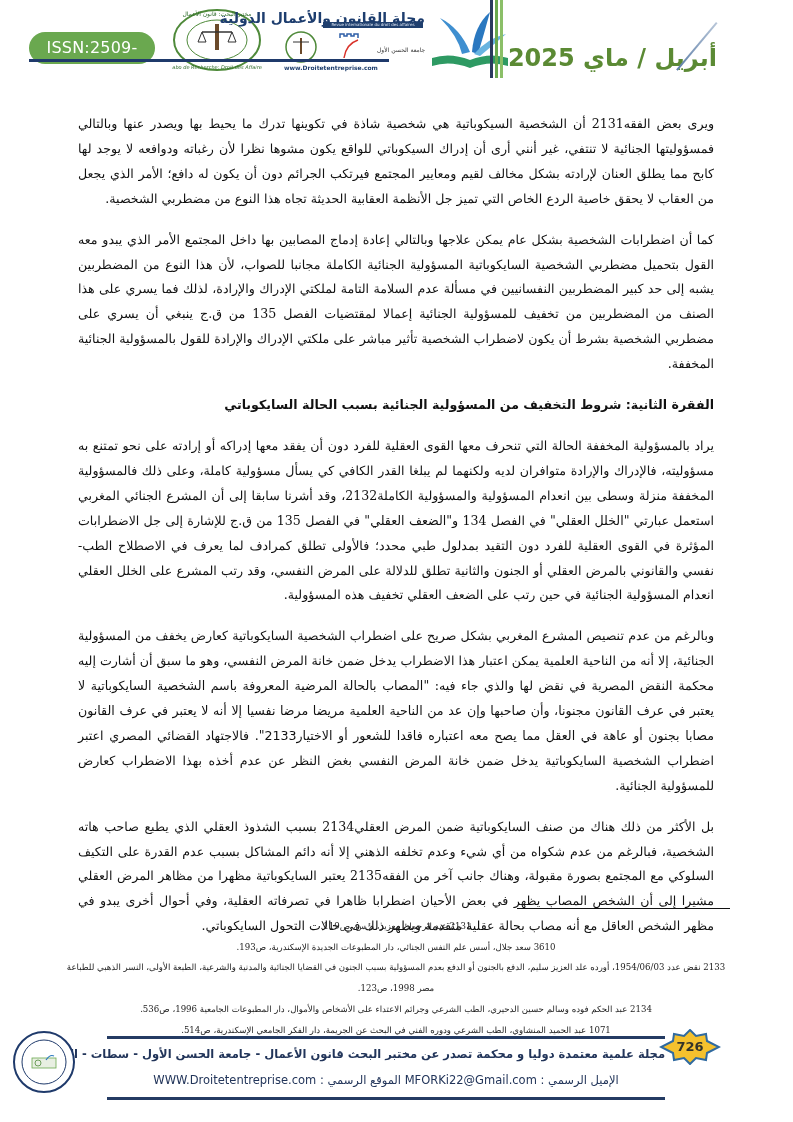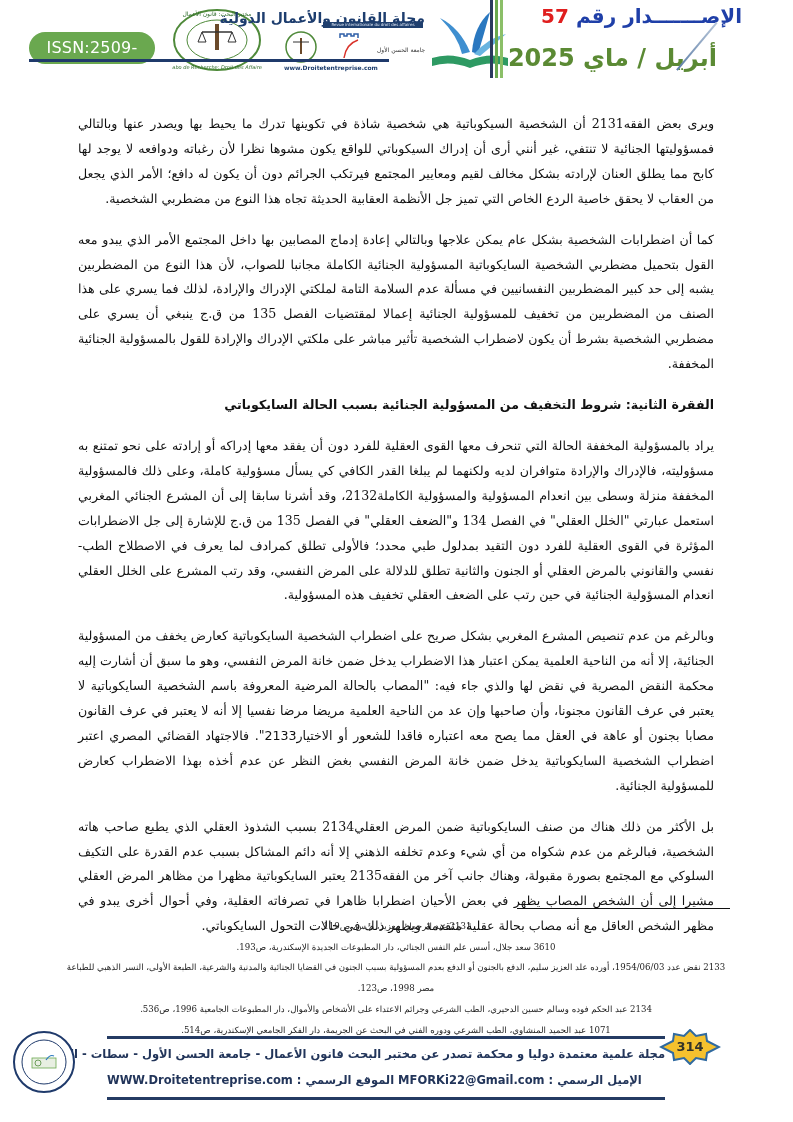--- a/index.html
+++ b/index.html
@@ -33,21 +33,21 @@
   
   .fn-rule { position:absolute; left:517px; top:908px; width:213px; height:1px; background:#111; }
   .footnotes { position:absolute; left:62px; top:916px; width:668px; direction:rtl; text-align:center; font-family:"DejaVu Serif", serif; font-size:8.6px; line-height:20.7px; color:#222; }
   .footnotes .fn { margin:0; }
 
   
   .f-rule { position:absolute; left:107px; width:558px; height:3px; background:#243b63; }
   .f-rule.top { top:1036px; }
   .f-rule.bottom { top:1097px; }
   .footer-line1 { position:absolute; left:107px; top:1047px; width:558px; direction:rtl; text-align:right; font-family:"DejaVu Sans", sans-serif; font-weight:bold; font-size:11.5px; color:#22355a; white-space:nowrap; }
-  .footer-line2 { position:absolute; left:107px; top:1073px; width:558px; direction:rtl; text-align:left; font-family:"DejaVu Sans", sans-serif; font-weight:bold; font-size:11.5px; color:#22355a; white-space:nowrap; }
+  .footer-line2 { position:absolute; left:107px; top:1073px; width:558px; direction:rtl; text-align:center; font-family:"DejaVu Sans", sans-serif; font-weight:normal; font-size:11.5px; color:#22355a; white-space:nowrap; }
   .footer-line2 .ltr { direction:ltr; unicode-bidi:embed; }
   .page-badge { position:absolute; left:659px; top:1029px; width:62px; height:36px; }
   .page-badge .num { position:absolute; left:0; top:0; width:62px; height:36px; line-height:36px; text-align:center; font-family:"DejaVu Sans", sans-serif; font-weight:bold; font-size:13px; color:#33332a; }
   .editor-seal { position:absolute; left:12px; top:1030px; width:64px; height:64px; }
 </style>
 </head>
 <body>
 
 <div class="header">
   <div class="issn-badge">ISSN:2509-0291</div>
@@ -83,24 +83,20 @@
       <path d="M2 50 Q20 44 40 52 Q60 44 78 50 L78 58 Q60 52 40 60 Q20 52 2 58 Z" fill="#2e9a63"></path>
     </svg>
     <div class="site">www.Droitetentreprise.com</div>
   </div>
 
   <div class="header-rule"></div>
   <div class="vbar a"></div>
   <div class="vbar b"></div>
   <div class="vbar c"></div>
 
-  <div class="issue-line">
-    <span>الإصـــــــدار رقم</span>
-    <span class="num">57</span>
-  </div>
   <div class="date-line">أبريل / ماي 2025</div>
   <div class="diag"></div>
 </div>
 
 <div class="content">
   <p>ويرى بعض الفقه2131 أن الشخصية السيكوباتية هي شخصية شاذة في تكوينها تدرك ما يحيط بها ويصدر عنها وبالتالي فمسؤوليتها الجنائية لا تنتفي، غير أنني أرى أن إدراك السيكوباتي للواقع يكون مشوها نظرا لأن رغباته ودوافعه لا يوجد لها كابح مما يطلق العنان لإرادته بشكل مخالف لقيم ومعايير المجتمع فيرتكب الجرائم دون أن يكون له دافع؛ الأمر الذي يجعل من العقاب لا يحقق خاصية الردع الخاص التي تميز جل الأنظمة العقابية الحديثة تجاه هذا النوع من مضطربي الشخصية.</p>
   <p>كما أن اضطرابات الشخصية بشكل عام يمكن علاجها وبالتالي إعادة إدماج المصابين بها داخل المجتمع الأمر الذي يبدو معه القول بتحميل مضطربي الشخصية السايكوباتية المسؤولية الجنائية الكاملة مجانبا للصواب، لأن هذا النوع من المضطربين يشبه إلى حد كبير المضطربين النفسانيين في مسألة عدم السلامة التامة لملكتي الإدراك والإرادة، لذلك فما يسري على هذا الصنف من المضطربين من تخفيف للمسؤولية الجنائية إعمالا لمقتضيات الفصل 135 من ق.ج ينبغي أن يسري على مضطربي الشخصية بشرط أن يكون لاضطراب الشخصية تأثير مباشر على ملكتي الإدراك والإرادة للقول بالمسؤولية الجنائية المخففة.</p>
   <p class="heading">الفقرة الثانية: شروط التخفيف من المسؤولية الجنائية بسبب الحالة السايكوباتي</p>
   <p>
     <span>يراد بالمسؤولية المخففة الحالة التي تنحرف معها القوى العقلية للفرد دون أن يفقد معها إدراكه أو إرادته على نحو تمتنع به مسؤوليته، فالإدراك والإرادة متوافران لديه ولكنهما لم يبلغا القدر الكافي كي يسأل مسؤولية كاملة، وعلى ذلك فالمسؤولية المخففة منزلة وسطى بين انعدام المسؤولية والمسؤولية الكاملة2132، وقد أشرنا سابقا إلى أن المشرع الجنائي المغربي استعمل عبارتي "</span><b>الخلل العقلي</b><span>" في الفصل 134 و"</span><b>الضعف العقلي</b><span>" في الفصل 135 من ق.ج للإشارة إلى جل الاضطرابات المؤثرة في القوى العقلية للفرد دون التقيد بمدلول طبي محدد؛ فالأولى تطلق كمرادف لما يعرف في الاصطلاح الطب-نفسي والقانوني بالمرض العقلي أو الجنون والثانية تطلق للدلالة على المرض النفسي، وقد رتب المشرع على الخلل العقلي انعدام المسؤولية الجنائية في حين رتب على الضعف العقلي تخفيف هذه المسؤولية.</span>
@@ -124,21 +120,21 @@
 <div class="footer-line1">مجلة علمية معتمدة  دوليا و محكمة تصدر عن مختبر البحث قانون الأعمال - جامعة الحسن الأول - سطات - المغرب</div>
 <div class="footer-line2">
   <span>الإميل الرسمي : </span><span class="ltr">MFORKi22@Gmail.com</span><span> الموقع الرسمي : </span><span class="ltr">WWW.Droitetentreprise.com</span>
 </div>
 <div class="f-rule bottom"></div>
 
 <div class="page-badge">
   <svg width="62" height="36" viewBox="0 0 62 36" style="position:absolute;left:0;top:0">
     <polygon points="31,1 37,7 47,5 48,12 60,18 48,24 47,31 37,29 31,35 25,29 15,31 14,24 2,18 14,12 15,5 25,7" fill="#f5c12e" stroke="#2f6aa0" stroke-width="2"></polygon>
   </svg>
-  <div class="num">314</div>
+  <div class="num">726</div>
 </div>
 
 <svg class="editor-seal" viewBox="0 0 64 64">
   <circle cx="32" cy="32" r="30" fill="#fff" stroke="#1f3a6b" stroke-width="2"></circle>
   <circle cx="32" cy="32" r="22" fill="#fff" stroke="#1f3a6b" stroke-width="1"></circle>
   <rect x="20" y="28" width="24" height="10" fill="#e8efe2" stroke="#6aa84f" stroke-width="0.8"></rect>
   <path d="M34 30 Q38 24 42 26" fill="none" stroke="#2a78c0" stroke-width="1.2"></path>
   <circle cx="26" cy="33" r="3" fill="none" stroke="#4f8a3a" stroke-width="0.8"></circle>
 </svg>
 

